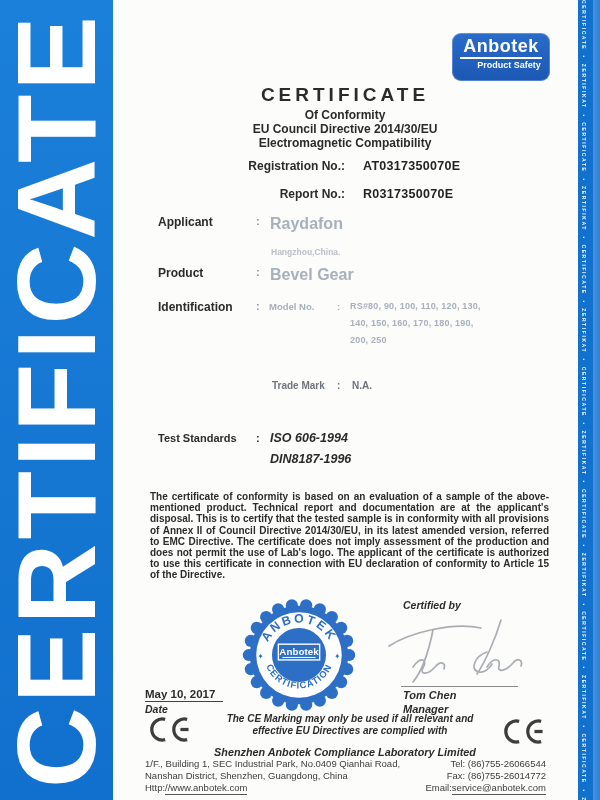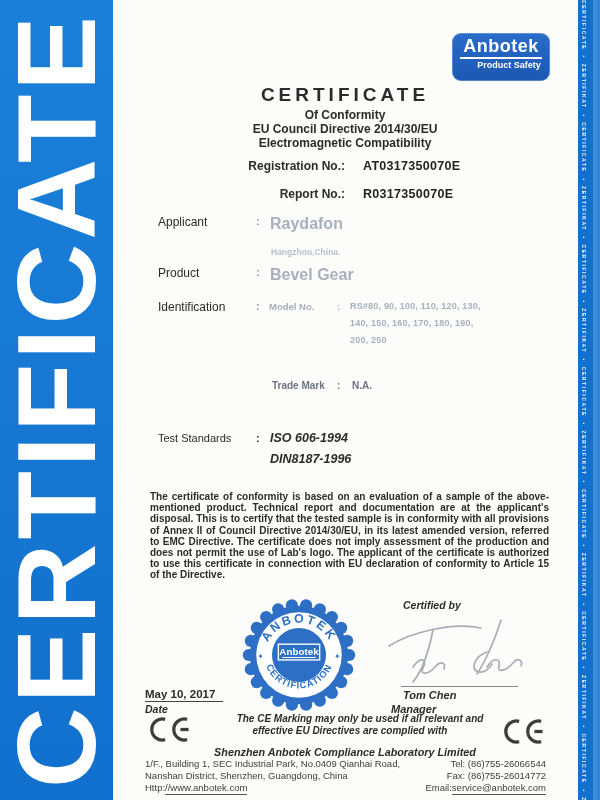--- a/index.html
+++ b/index.html
@@ -33,21 +33,21 @@
   .faded{color:#a7b0bc;}
   .faded2{color:#b9c0cb;}
   .gray{color:#6d7480;}
 
   .title{top:84px;font-size:19px;letter-spacing:4px;font-weight:bold;color:#2b2b2b;}
   .sub{font-size:12px;font-weight:bold;color:#2b2b2b;}
 
   .reglbl{left:140px;width:205px;text-align:right;font-size:12px;font-weight:bold;color:#2b2b2b;}
   .regval{left:363px;font-size:12.5px;font-weight:bold;color:#232323;letter-spacing:.3px;}
 
-  .lbl{left:158px;font-size:12px;font-weight:normal;color:#2b2b2b;}
+  .lbl{left:158px;font-size:12px;font-weight:bold;color:#2b2b2b;}
   .col1{left:256px;font-size:11px;font-weight:bold;color:#8b93a0;}
   .val{left:270px;font-size:16px;font-weight:bold;}
   .addr{left:271px;font-size:8.5px;font-weight:bold;line-height:10px;}
   .mdl{left:350px;font-size:9px;font-weight:bold;letter-spacing:.2px;}
 
   .para{left:150px;top:491px;width:399px;font-size:10px;font-weight:bold;line-height:11.2px;
     text-align:justify;color:#2c2c2c;}
 
   .sigline{left:401px;top:686px;width:117px;height:1px;background:#8a8a8a;}
   .dateval{left:145px;top:688px;font-size:11.5px;font-weight:bold;color:#2b2b2b;
@@ -164,41 +164,41 @@
       <path d="M 6 34 C 28 20, 70 10, 98 16"></path>
       <path d="M 50 18 C 46 38, 40 58, 30 70"></path>
       <path d="M 30 55 c 8 -12 15 -7 10 1 c -4 7 5 7 12 -1 c 6 -7 11 -4 9 2"></path>
       <path d="M 118 8 C 112 28, 102 50, 94 62"></path>
       <path d="M 104 40 c -12 4 -18 18 -8 20 c 5 1 10 -3 13 -8"></path>
       <path d="M 104 55 c 6 -10 14 -9 12 -1 c -2 7 7 5 14 -3 c 5 -6 10 -3 8 3"></path>
     </g>
   </svg>
   <div class="sigline abs"></div>
   <div class="abs b blk" style="left:403px;top:689px;font-size:11px;">Tom Chen</div>
-  <div class="abs b blk" style="left:391px;top:703px;font-size:11px;">Manager</div>
+  <div class="abs b blk" style="left:403px;top:703px;font-size:11px;">Manager</div>
 
   <div class="abs dateval">May 10, 2017</div>
   <div class="abs b blk" style="left:145px;top:703px;font-size:10.5px;">Date</div>
 
   <svg class="abs" style="left:146px;top:714px;" width="44" height="31" viewBox="0 0 46 30">
     <g fill="none" stroke="#3d3d3d" stroke-width="3.4">
       <path d="M 20 4.4 A 11 11 0 1 0 20 25.6"></path>
       <path d="M 43 4.4 A 11 11 0 1 0 43 25.6"></path>
       <line x1="36" y1="15" x2="44.5" y2="15"></line>
     </g>
   </svg>
   <svg class="abs" style="left:500px;top:716px;" width="44" height="31" viewBox="0 0 46 30">
     <g fill="none" stroke="#3d3d3d" stroke-width="3.4">
       <path d="M 20 4.4 A 11 11 0 1 0 20 25.6"></path>
       <path d="M 43 4.4 A 11 11 0 1 0 43 25.6"></path>
       <line x1="36" y1="15" x2="44.5" y2="15"></line>
     </g>
   </svg>
 
-  <div class="abs b blk" style="left:180px;width:360px;top:713px;font-size:10px;text-align:center;">The CE Marking may only be used if all relevant and</div>
+  <div class="abs b blk" style="left:170px;width:360px;top:713px;font-size:10px;text-align:center;">The CE Marking may only be used if all relevant and</div>
   <div class="abs ctr b blk" style="top:746px;font-size:10.8px;">Shenzhen Anbotek Compliance Laboratory Limited</div>
 
   <div class="abs b blk" style="left:170px;width:360px;top:725px;font-size:10px;text-align:center;">effective EU Directives are complied with</div>
   <div class="abs fsmall" style="left:145px;top:758px;">1/F., Building 1, SEC Industrial Park, No.0409 Qianhai Road,</div>
   <div class="abs fsmall fright" style="top:758px;">Tel: (86)755-26066544</div>
   <div class="abs fsmall" style="left:145px;top:770px;">Nanshan District, Shenzhen, Guangdong, China</div>
   <div class="abs fsmall fright" style="top:770px;">Fax: (86)755-26014772</div>
   <div class="abs fsmall" style="left:145px;top:782px;">
     <span>Http:</span><span class="ul">//www.anbotek.com</span>
   </div>

